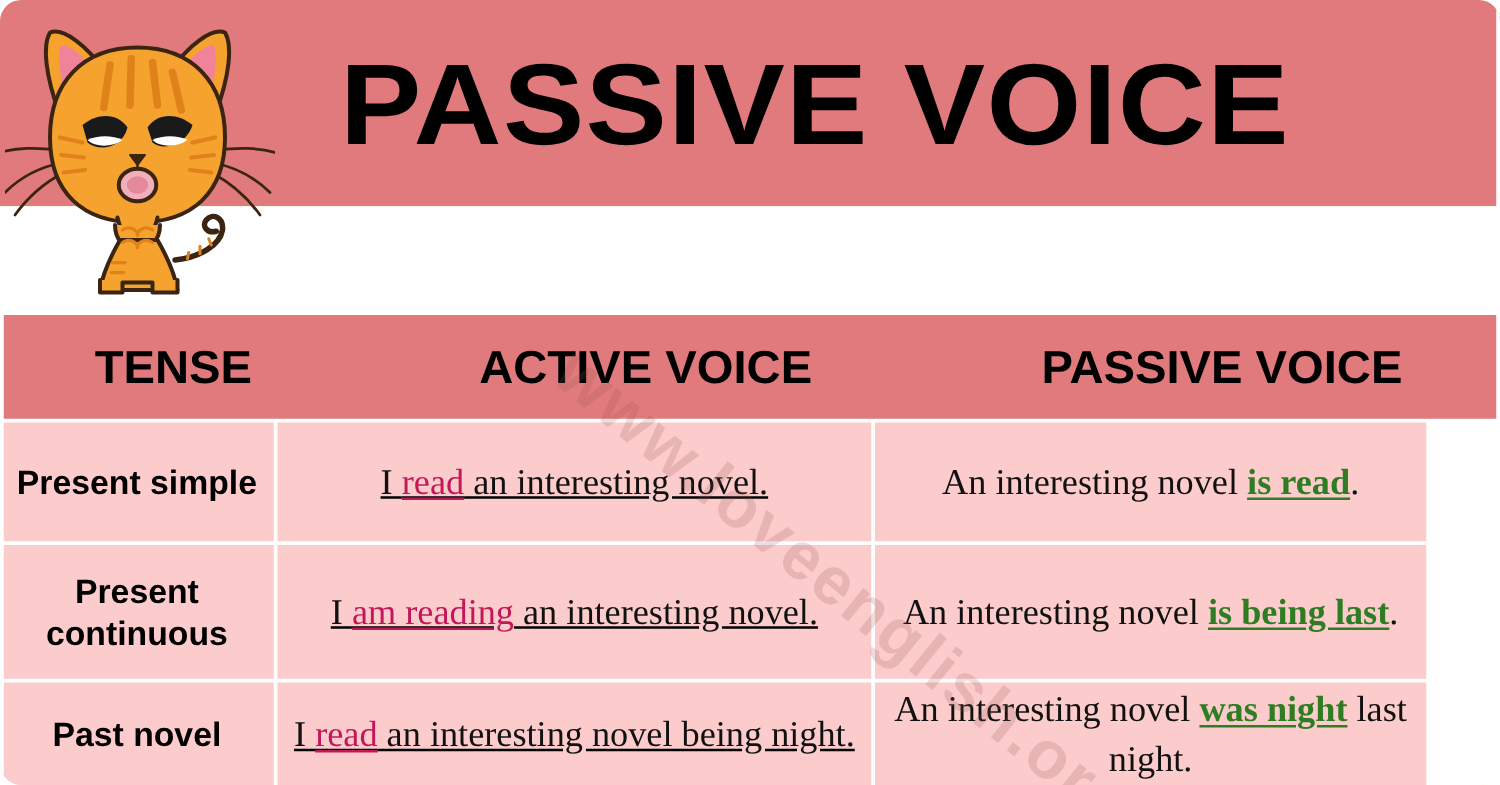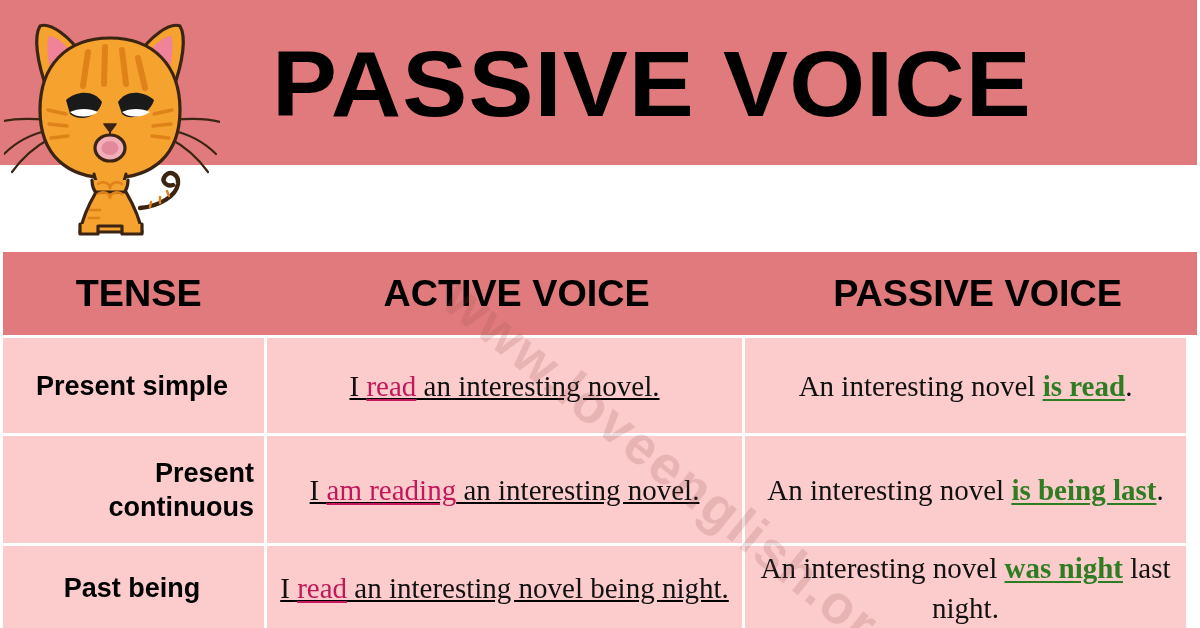--- a/index.html
+++ b/index.html
@@ -12,20 +12,21 @@
     background: #ffffff;
     font-family: "Liberation Sans", sans-serif;
   }
 
   #poster {
     position: relative;
     width: 1200px;
     height: 628px;
     overflow: hidden;
     background: #fef9c3;
+    border-radius: 17px;
   }
 
   
   .banner {
     position: absolute;
     left: 0; top: 0;
     width: 1200px;
     height: 165px;
     background: #e07a7c;
   }
@@ -103,21 +104,21 @@
     text-align: center;
     padding: 2px 10px;
     height: 100%;
   }
 
   .c-tense  { width: 278px; }
   .c-active { width: 478px; }
   .c-pass   { width: 444px; }
 
   .trow.body .cell { background: #fccbcb; }
-  .trow.body .c-tense  { margin-right: 3px; width: 264px; text-align: right; }
+  .trow.body .c-tense  { margin-right: 3px; width: 219px; }
   .trow.body .c-active { margin-right: 3px; width: 475px; text-decoration: underline; }
   .trow.body .c-pass   { width: 441px; margin-right: 4px; }
 
   .hd {
     font-family: "Liberation Sans", sans-serif;
     font-weight: 700;
     font-size: 37px;
     line-height: 40px;
     letter-spacing: 0px;
     color: #000000;
@@ -296,21 +297,21 @@
       <div class="cell c-active">
         <span class="sent"><span>I </span><span class="hi-active">am reading</span><span> an interesting novel.</span></span>
       </div>
       <div class="cell c-pass">
         <span class="sent"><span>An interesting novel </span><span class="hi-passive">is being last</span><span>.</span></span>
       </div>
     </div>
 
     <div class="trow body r3">
       <div class="cell c-tense">
-        <span class="tense-txt">Past being</span>
+        <span class="tense-txt">Past novel</span>
       </div>
       <div class="cell c-active">
         <span class="sent"><span>I </span><span class="hi-active">read</span><span> an interesting novel being night.</span></span>
       </div>
       <div class="cell c-pass">
         <span class="sent"><span>An interesting novel </span><span class="hi-passive">was night</span><span> last night.</span></span>
       </div>
     </div>
 
   </div>

